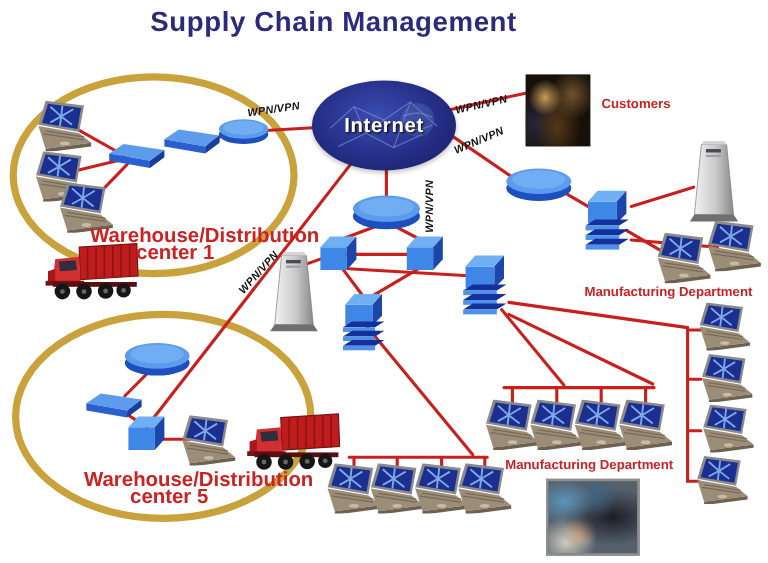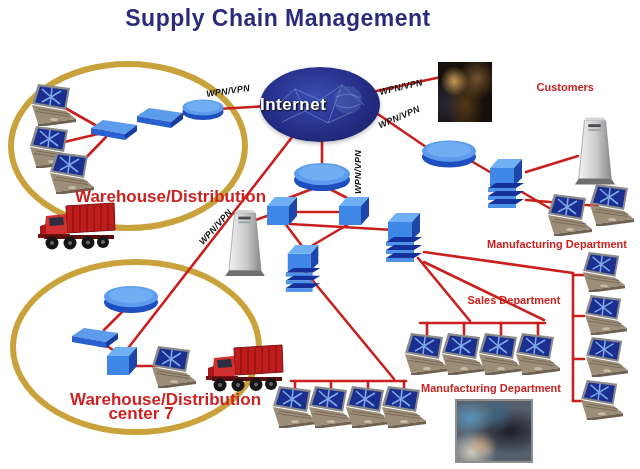--- a/index.html
+++ b/index.html
@@ -11,21 +11,21 @@
     position:absolute;top:5px;left:0;width:556px;text-align:center;
     font-size:23px;font-weight:bold;color:#2b2b7d;letter-spacing:0.5px;
   }
   svg.layer{position:absolute;left:0;top:0;}
   .redline{stroke:#c9201d;stroke-width:2.6;stroke-linecap:round;fill:none;}
   .ring{fill:none;stroke:#c9a23c;stroke-width:6;}
   .cloud{
     position:absolute;left:260px;top:67px;width:120px;height:75px;border-radius:50%;
     background:radial-gradient(ellipse at 45% 40%, #3c4cb2 0%, #252e86 55%, #161b5e 100%);
     box-shadow:0 2px 4px rgba(0,0,0,0.25);
-    display:flex;align-items:center;
+    display:flex;align-items:center;justify-content:center;
   }
   .cloud-label{
     color:#ffffff;font-weight:bold;font-size:17px;letter-spacing:0.5px;
     text-shadow:1px 1px 2px #000;position:relative;z-index:2;
   }
   .cloud svg{position:absolute;left:0;top:0;}
   .dept-label{
     position:absolute;color:#cc2222;font-weight:bold;font-size:11px;
     text-align:center;line-height:13px;white-space:nowrap;
   }
@@ -256,28 +256,28 @@
   <div class="photo photo-office"></div>
 
   <div class="title">Supply Chain Management</div>
 
   <div class="vpn" style="left:206px;top:86px;transform:rotate(-8deg);">WPN/VPN</div>
   <div class="vpn" style="left:379px;top:82px;transform:rotate(-13deg);">WPN/VPN</div>
   <div class="vpn" style="left:377px;top:112px;transform:rotate(-23deg);">WPN/VPN</div>
   <div class="vpn" style="left:353px;top:194px;transform:rotate(-90deg);transform-origin:0 0;">WPN/VPN</div>
   <div class="vpn" style="left:197px;top:240px;transform:rotate(-48deg);transform-origin:0 0;">WPN/VPN</div>
 
-  <div class="dept-label" style="left:522px;top:81px;width:72px;text-align:right;">Customers</div>
+  <div class="dept-label" style="left:494px;top:81px;width:72px;">Customers</div>
 
   <div class="wh-label" style="left:75px;top:190px;width:142px;">
     <div>Warehouse/Distribution</div>
+    <div>center 1</div>
   </div>
 
   <div class="wh-label" style="left:70px;top:393px;width:142px;">
     <div>Warehouse/Distribution</div>
-    <div>center 7</div>
+    <div>center 5</div>
   </div>
 
   <div class="dept-label" style="left:476px;top:238px;width:162px;">Manufacturing Department</div>
-  <div class="dept-label" style="left:458px;top:294px;width:112px;">Sales Department</div>
   <div class="dept-label" style="left:409px;top:382px;width:164px;">Manufacturing Department</div>
 
 </div>
 
 </body></html>

